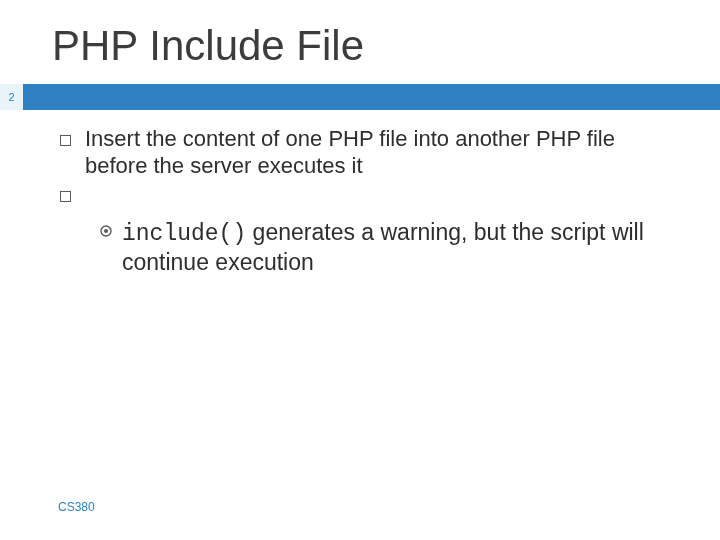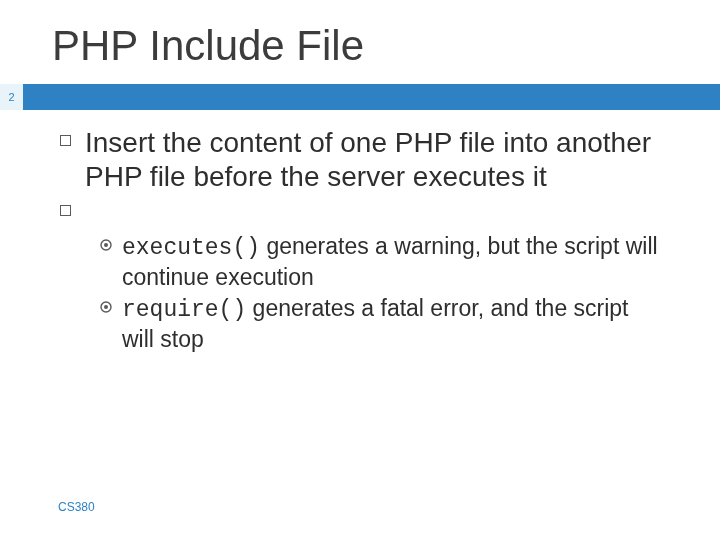--- a/index.html
+++ b/index.html
@@ -45,21 +45,21 @@
   }
   .bullet-square {
     width: 11px;
     height: 11px;
     border: 1.5px solid #5a5a5a;
     margin-top: 9px;
     margin-right: 14px;
     flex-shrink: 0;
   }
   .bullet-text {
-    font-size: 28px;
+    font-size: 22px;
     color: #2e2e2e;
     line-height: 1.22;
   }
   .sub-list {
     padding: 14px 20px 0 40px;
   }
   .sub-row {
     display: flex;
     align-items: flex-start;
     margin-bottom: 2px;
@@ -113,33 +113,22 @@
   <div class="sub-list">
 
     <div class="sub-row">
       <div class="sub-bullet">
         <svg width="12" height="12" viewBox="0 0 12 12">
           <circle cx="6" cy="6" r="5" fill="none" stroke="#5a5a5a" stroke-width="1.4"></circle>
           <circle cx="6" cy="6" r="2" fill="#5a5a5a"></circle>
         </svg>
       </div>
       <div class="sub-text">
-        <span class="code">executes()</span><span> generates a warning, but the script will continue execution</span>
+        <span class="code">include()</span><span> generates a warning, but the script will continue execution</span>
       </div>
     </div>
 
-    <div class="sub-row">
-      <div class="sub-bullet">
-        <svg width="12" height="12" viewBox="0 0 12 12">
-          <circle cx="6" cy="6" r="5" fill="none" stroke="#5a5a5a" stroke-width="1.4"></circle>
-          <circle cx="6" cy="6" r="2" fill="#5a5a5a"></circle>
-        </svg>
-      </div>
-      <div class="sub-text">
-        <span class="code">require()</span><span> generates a fatal error, and the script will stop</span>
-      </div>
-    </div>
 
   </div>
 
 </div>
 
 <div class="footer">CS380</div>
 
 </body></html>

